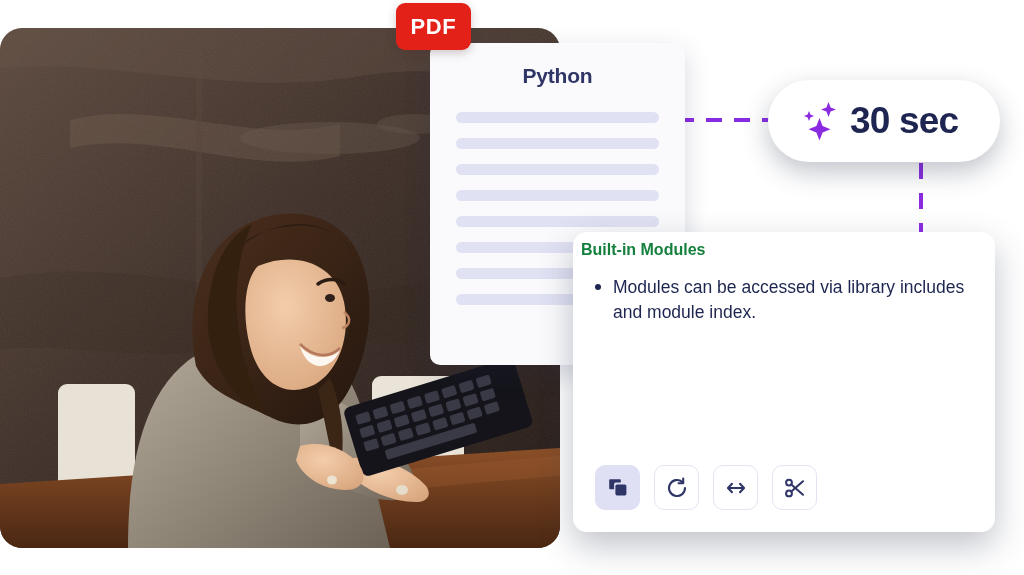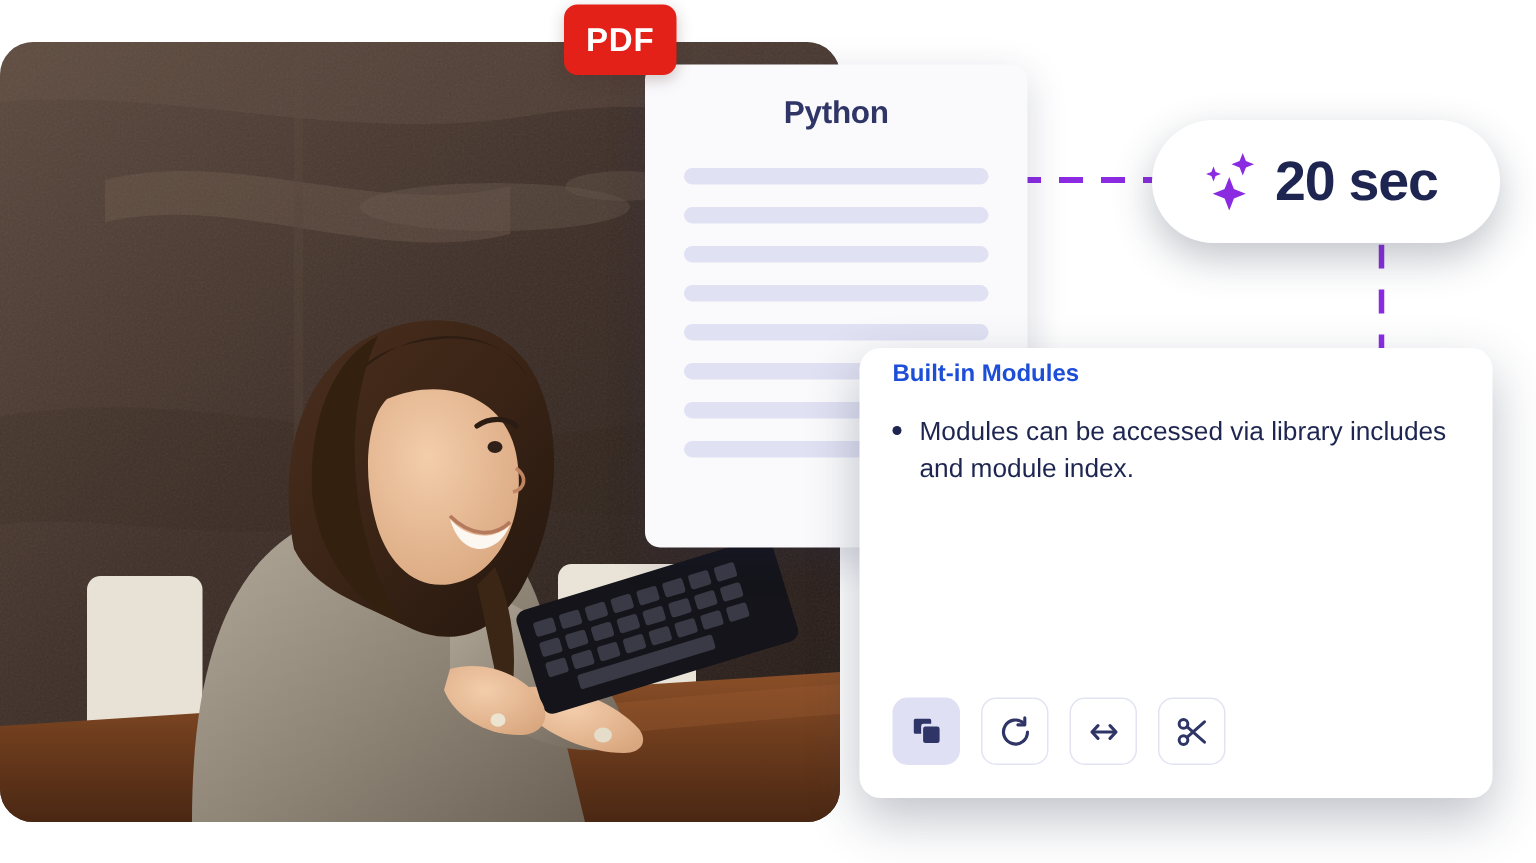--- a/index.html
+++ b/index.html
@@ -15,21 +15,21 @@
   
   .photo{
     position:absolute;left:0;top:28px;width:560px;height:520px;
     border-radius:22px;
     overflow:hidden;
   }
   .photo-svg{display:block;width:100%;height:100%;}
 
   
   .pdf-badge{
-    position:absolute;left:376px;top:3px;width:75px;height:47px;
+    position:absolute;left:396px;top:3px;width:75px;height:47px;
     background:#e32119;border-radius:9px;
     display:flex;align-items:center;justify-content:center;
     box-shadow:0 3px 10px rgba(80,40,40,.25);
     z-index:6;
   }
   .pdf-badge span{
     color:#ffffff;font-weight:bold;font-size:22px;letter-spacing:.6px;
   }
 
   
@@ -81,21 +81,21 @@
     background:#ffffff;border-radius:14px;
     box-shadow:0 14px 34px rgba(45,55,80,.30);
     z-index:7;
     padding:0;
   }
   .sum-title{
     margin:26px 22px 0 22px;color:#1d2550;font-weight:bold;
     font-size:21px;letter-spacing:-.35px;
   }
   .sum-sub{
-    margin:9px 22px 0 22px;color:#1d4ed8;font-weight:bold;font-size:16px;
+    margin:9px 22px 0 8px;color:#15803d;font-weight:bold;font-size:16px;
   }
   .sum-list{margin:16px 22px 0 40px;padding:0;list-style:none;}
   .sum-list li{
     position:relative;color:#1d2550;font-size:17.5px;line-height:25px;
     margin-bottom:18px;
   }
   .sum-list li:before{
     content:"";position:absolute;left:-18px;top:9px;
     width:6px;height:6px;border-radius:50%;background:#1d2550;
   }
@@ -261,21 +261,21 @@
       <line x1="2" y1="0" x2="2" y2="86" stroke="#8a2be2" stroke-width="4" stroke-dasharray="16 14" stroke-linecap="butt"></line>
     </svg>
   </div>
 
   <div class="sec-pill">
     <svg class="sparkle" viewBox="0 0 46 46">
       <path d="M23.5,20 L26.6,28.0 L34.5,31.2 L26.6,34.4 L23.5,42.4 L20.4,34.4 L12.5,31.2 L20.4,28.0 Z" fill="#8a2be2"></path>
       <path d="M32.5,4 L34.6,9.4 L40,11.5 L34.6,13.6 L32.5,19 L30.4,13.6 L25,11.5 L30.4,9.4 Z" fill="#8a2be2"></path>
       <path d="M13,13 L14.4,16.6 L18,18 L14.4,19.4 L13,23 L11.6,19.4 L8,18 L11.6,16.6 Z" fill="#8a2be2"></path>
     </svg>
-    <div class="sec-text">20 sec</div>
+    <div class="sec-text">30 sec</div>
   </div>
 
   <div class="sum-card">
     <div class="sum-sub">Built-in Modules</div>
     <ul class="sum-list">
       <li>Modules can be accessed via library includes and module index.</li>
     </ul>
 
     <div class="sum-actions">
       <button class="act-btn active">

